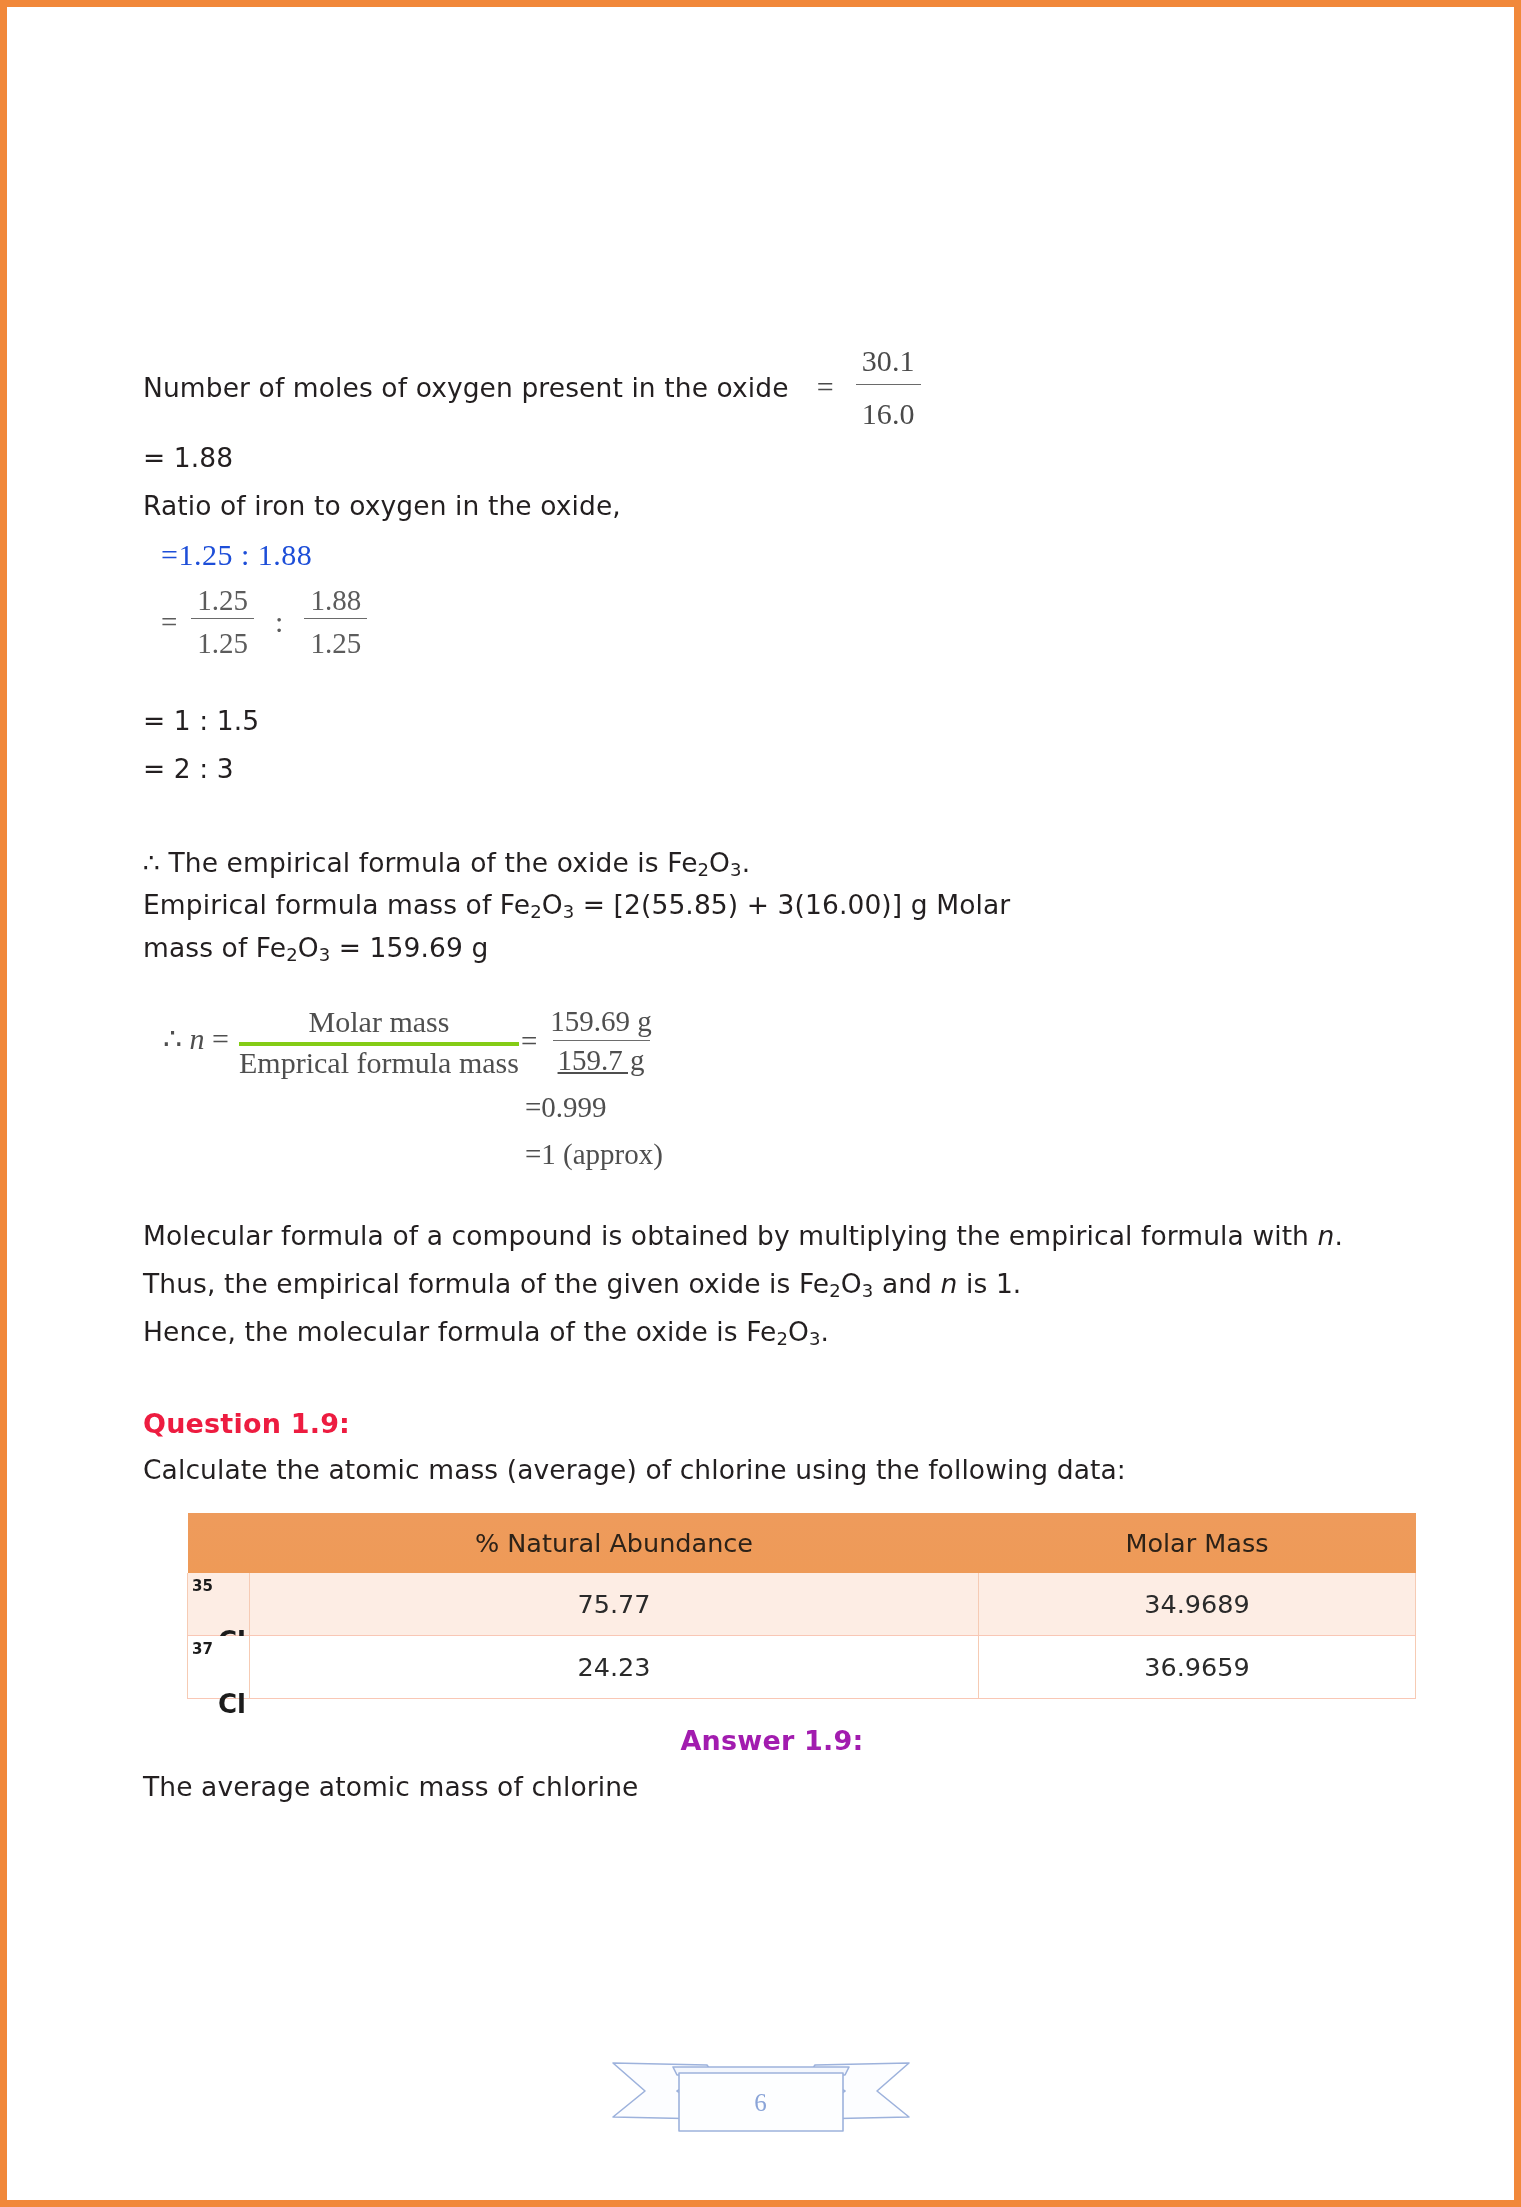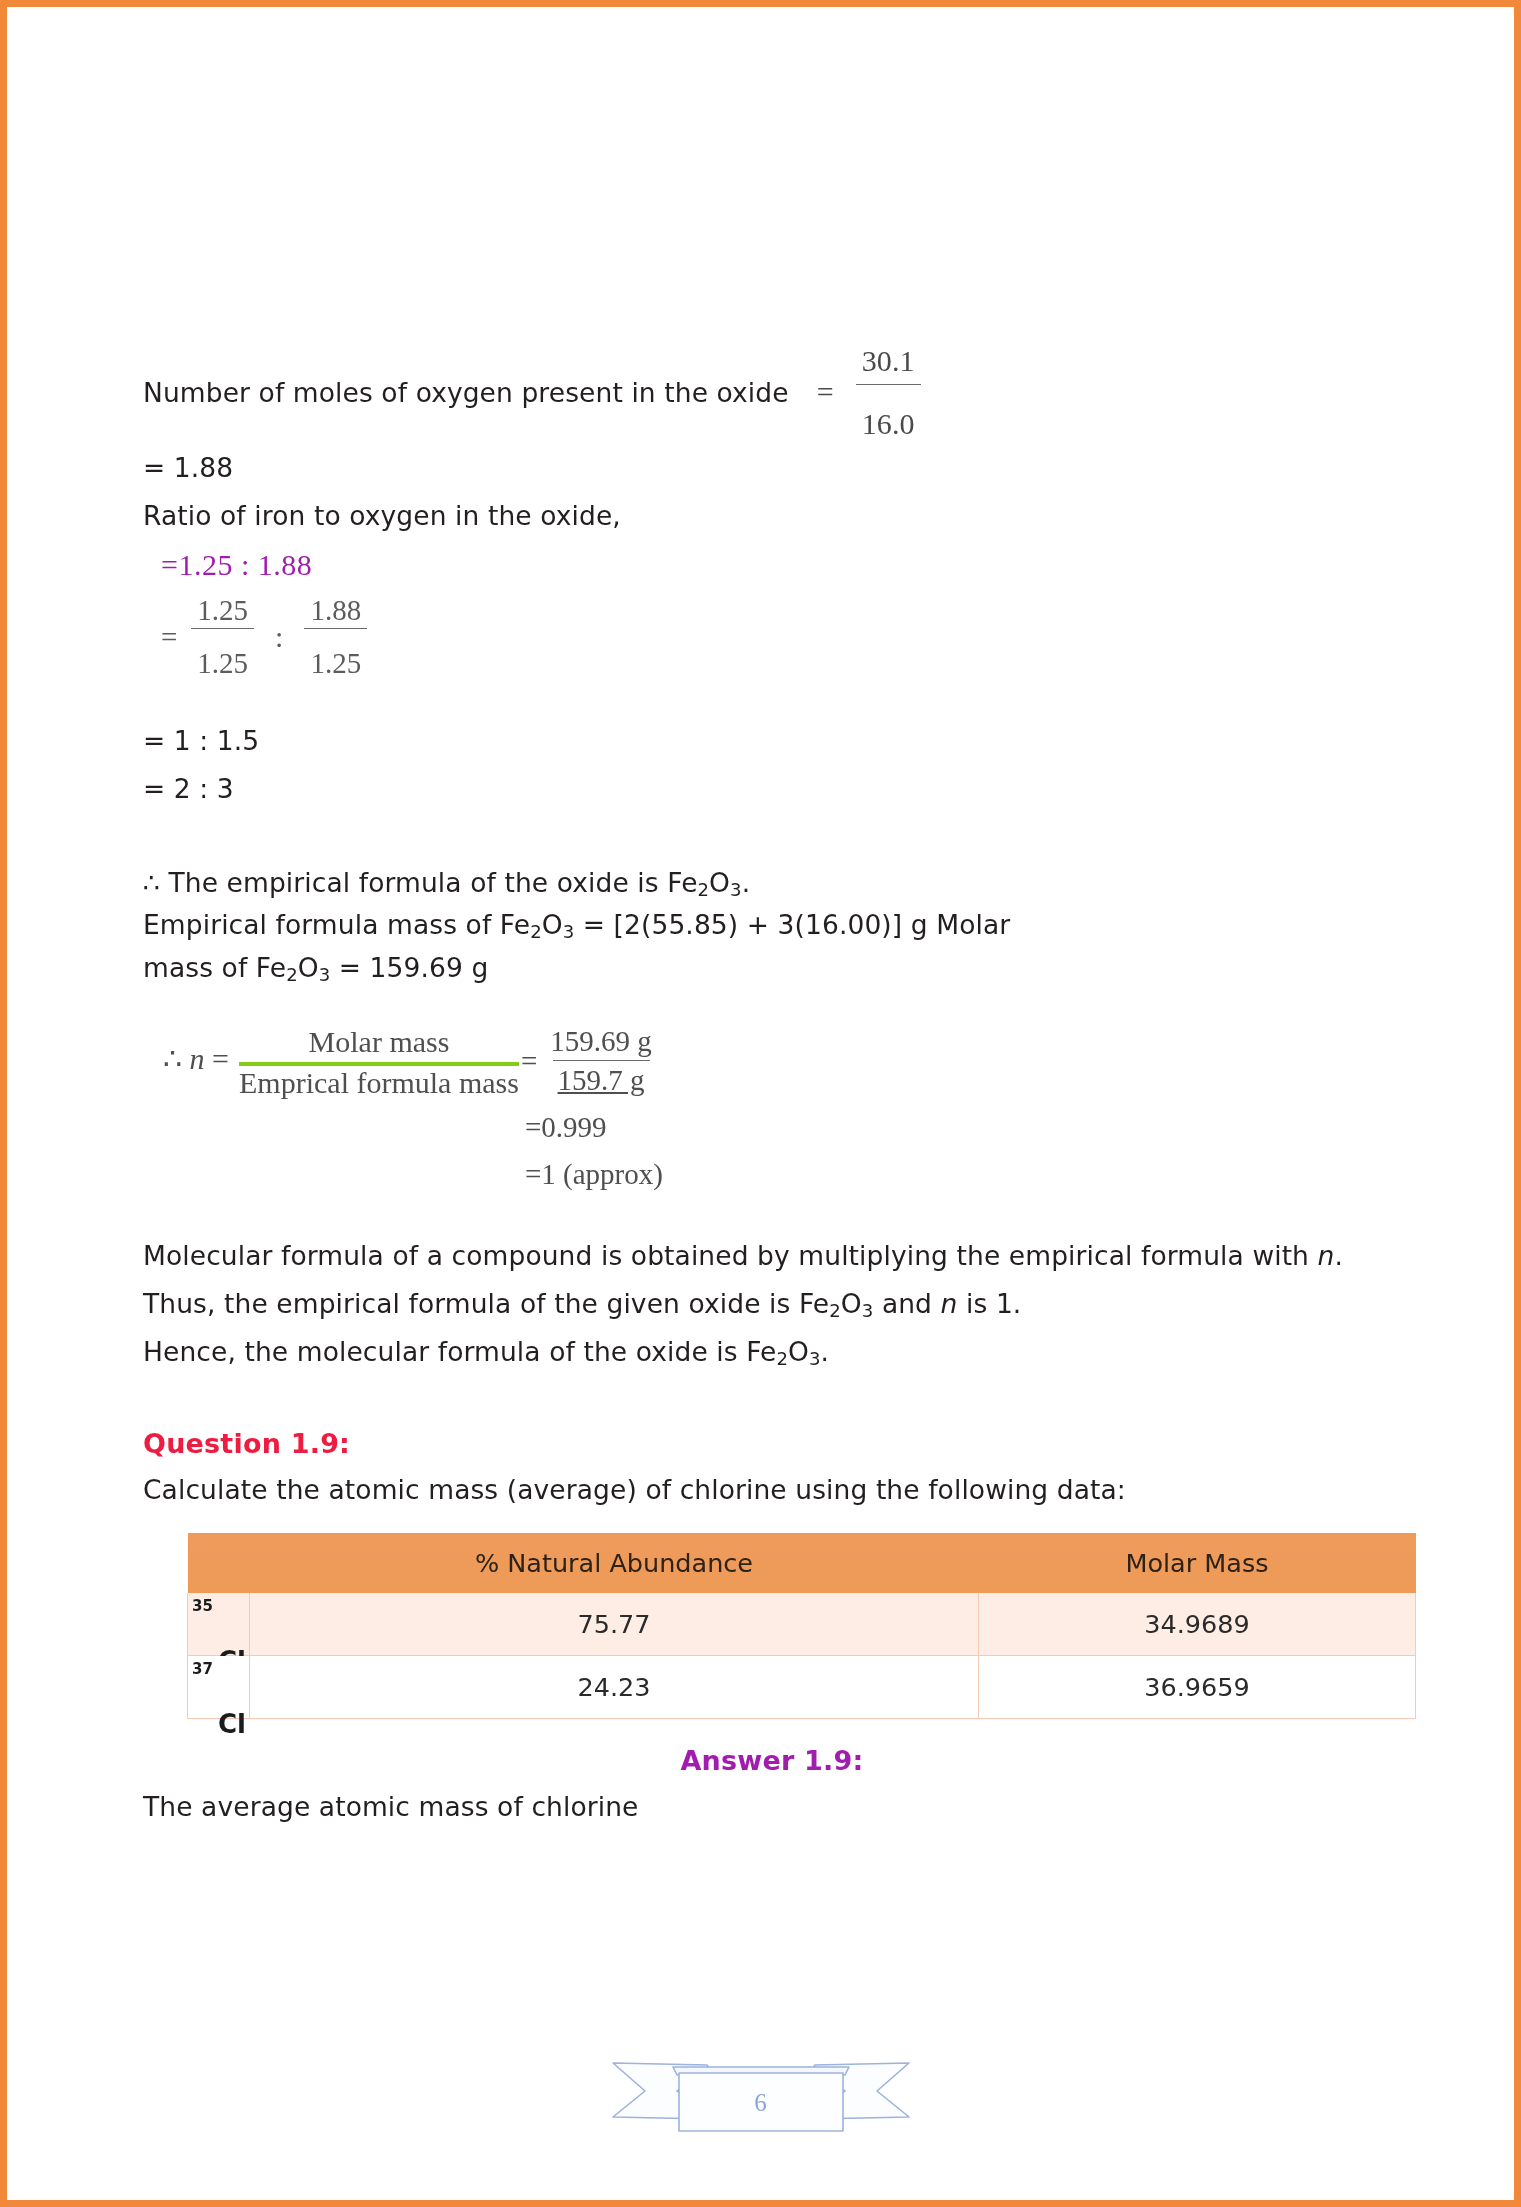--- a/index.html
+++ b/index.html
@@ -48,21 +48,21 @@
   sub { font-size: 0.68em; vertical-align: -0.22em; }
   .ital { font-style: italic; }
   .frac {
     display: inline-flex;
     flex-direction: column;
     align-items: center;
     vertical-align: middle;
     margin: 0 14px;
   }
   .frac .num { padding: 0 6px 1px 6px; }
-  .frac .den { padding: 18px 6px 0 6px; border-top: 1.6px solid #6a6a6a; }
+  .frac .den { padding: 8px 6px 0 6px; border-top: 1.6px solid #6a6a6a; }
 
   
   .firstline {
     position: relative;
     display: flex;
     align-items: center;
   }
   .firstline .eqfrac {
     margin-left: 28px;
     display: flex;
@@ -70,21 +70,21 @@
     font-family: "Liberation Serif", serif;
     font-size: 30px;
     color: #4a4a4a;
   }
   .firstline .eqfrac .eq { margin-right: 8px; }
 
   .ratio-block { margin: 14px 0 10px 18px; }
   .ratio-line1 {
     font-family: "Liberation Serif", serif;
     font-size: 30px;
-    color: #a21caf;
+    color: #1d4ed8;
     letter-spacing: 0.5px;
     margin-bottom: 12px;
   }
   .ratio-line2 {
     display: flex;
     align-items: center;
     font-family: "Liberation Serif", serif;
     font-size: 29px;
     color: #5c5c5c;
   }

